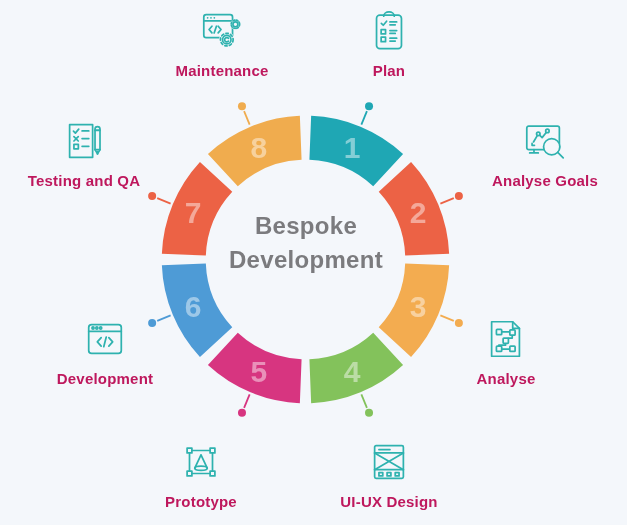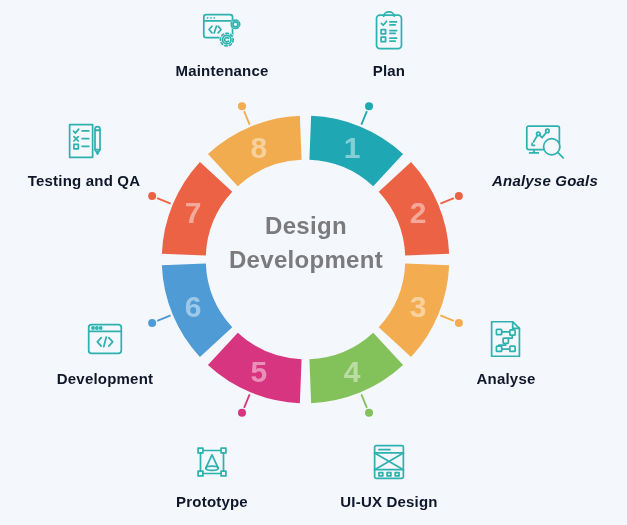--- a/index.html
+++ b/index.html
@@ -19,29 +19,29 @@
     position:absolute;left:190px;top:209px;width:232px;
     text-align:center;
     font-weight:bold;font-size:24px;line-height:34px;
     color:#7B7B7E;letter-spacing:.3px;
   }
   .node{position:absolute;width:150px;text-align:center;}
   .node .icon{display:block;height:46px;}
   .node .icon svg{display:block;margin:0 auto;}
   .node-label{
     margin-top:8px;line-height:18px;
-    font-weight:bold;font-size:15px;color:#0f172a;letter-spacing:.2px;
+    font-weight:bold;font-size:15px;color:#be185d;letter-spacing:.2px;
   }
   .n-maintenance{left:147px;top:8px;}
   .n-plan{left:314px;top:8px;}
   .n-testing{left:9px;top:118px;}
-  .n-analyse{left:470px;top:118px;font-style:italic;}
+  .n-analyse{left:470px;top:118px;}
   .n-development{left:30px;top:316px;}
   .n-strategy{left:431px;top:316px;}
-  .n-prototype{left:137px;top:439px;}
+  .n-prototype{left:126px;top:439px;}
   .n-uiux{left:314px;top:439px;}
   .ic{stroke:#2EB2AF;stroke-width:1.8;fill:none;stroke-linecap:round;stroke-linejoin:round;}
   .ic-fill{fill:#2EB2AF;stroke:none;}
   .ic-bg{fill:#F4F7FB;}
 </style>
 </head>
 <body>
 
 <div id="canvas">
 
@@ -74,21 +74,21 @@
       <line x1="170.61358825335216" y1="203.62821887469687" x2="157.2173350319385" y2="198.07930910540307" stroke="#EC6245" stroke-width="1.8"></line>
       <circle cx="152.1359976031264" cy="195.97455022739507" r="4" fill="#EC6245"></circle>
       <text x="193.01766691675084" y="212.9082921095503" fill="rgba(255,255,255,0.45)" text-anchor="middle" dominant-baseline="central" class="wheel-num">7</text>
       <path d="M 222.85600923136434 170.09623447620527 A 121.75 121.75 0 0 1 300.72011743133334 137.84386483769197" stroke="#F0AC4E" stroke-width="44" fill="none"></path>
       <line x1="249.62821887469693" y1="124.61358825335213" x2="244.07930910540313" y2="111.21733503193846" stroke="#F0AC4E" stroke-width="1.8"></line>
       <circle cx="241.97455022739513" cy="106.13599760312638" r="4" fill="#F0AC4E"></circle>
       <text x="258.90829210955036" y="147.01766691675084" fill="rgba(255,255,255,0.45)" text-anchor="middle" dominant-baseline="central" class="wheel-num">8</text>
     </svg>
 
   <div id="center-text">
-    <div>Design</div>
+    <div>Bespoke</div>
     <div>Development</div>
   </div>
 
   <div class="node n-maintenance">
     <span class="icon">
       <svg width="46" height="46" viewBox="0 0 48 48">
         <rect class="ic" x="5" y="7" width="30" height="24" rx="2.5"></rect>
         <path class="ic" d="M5 13.5 H35"></path>
         <circle class="ic-fill" cx="9" cy="10.3" r="0.9"></circle>
         <circle class="ic-fill" cx="12.5" cy="10.3" r="0.9"></circle>

